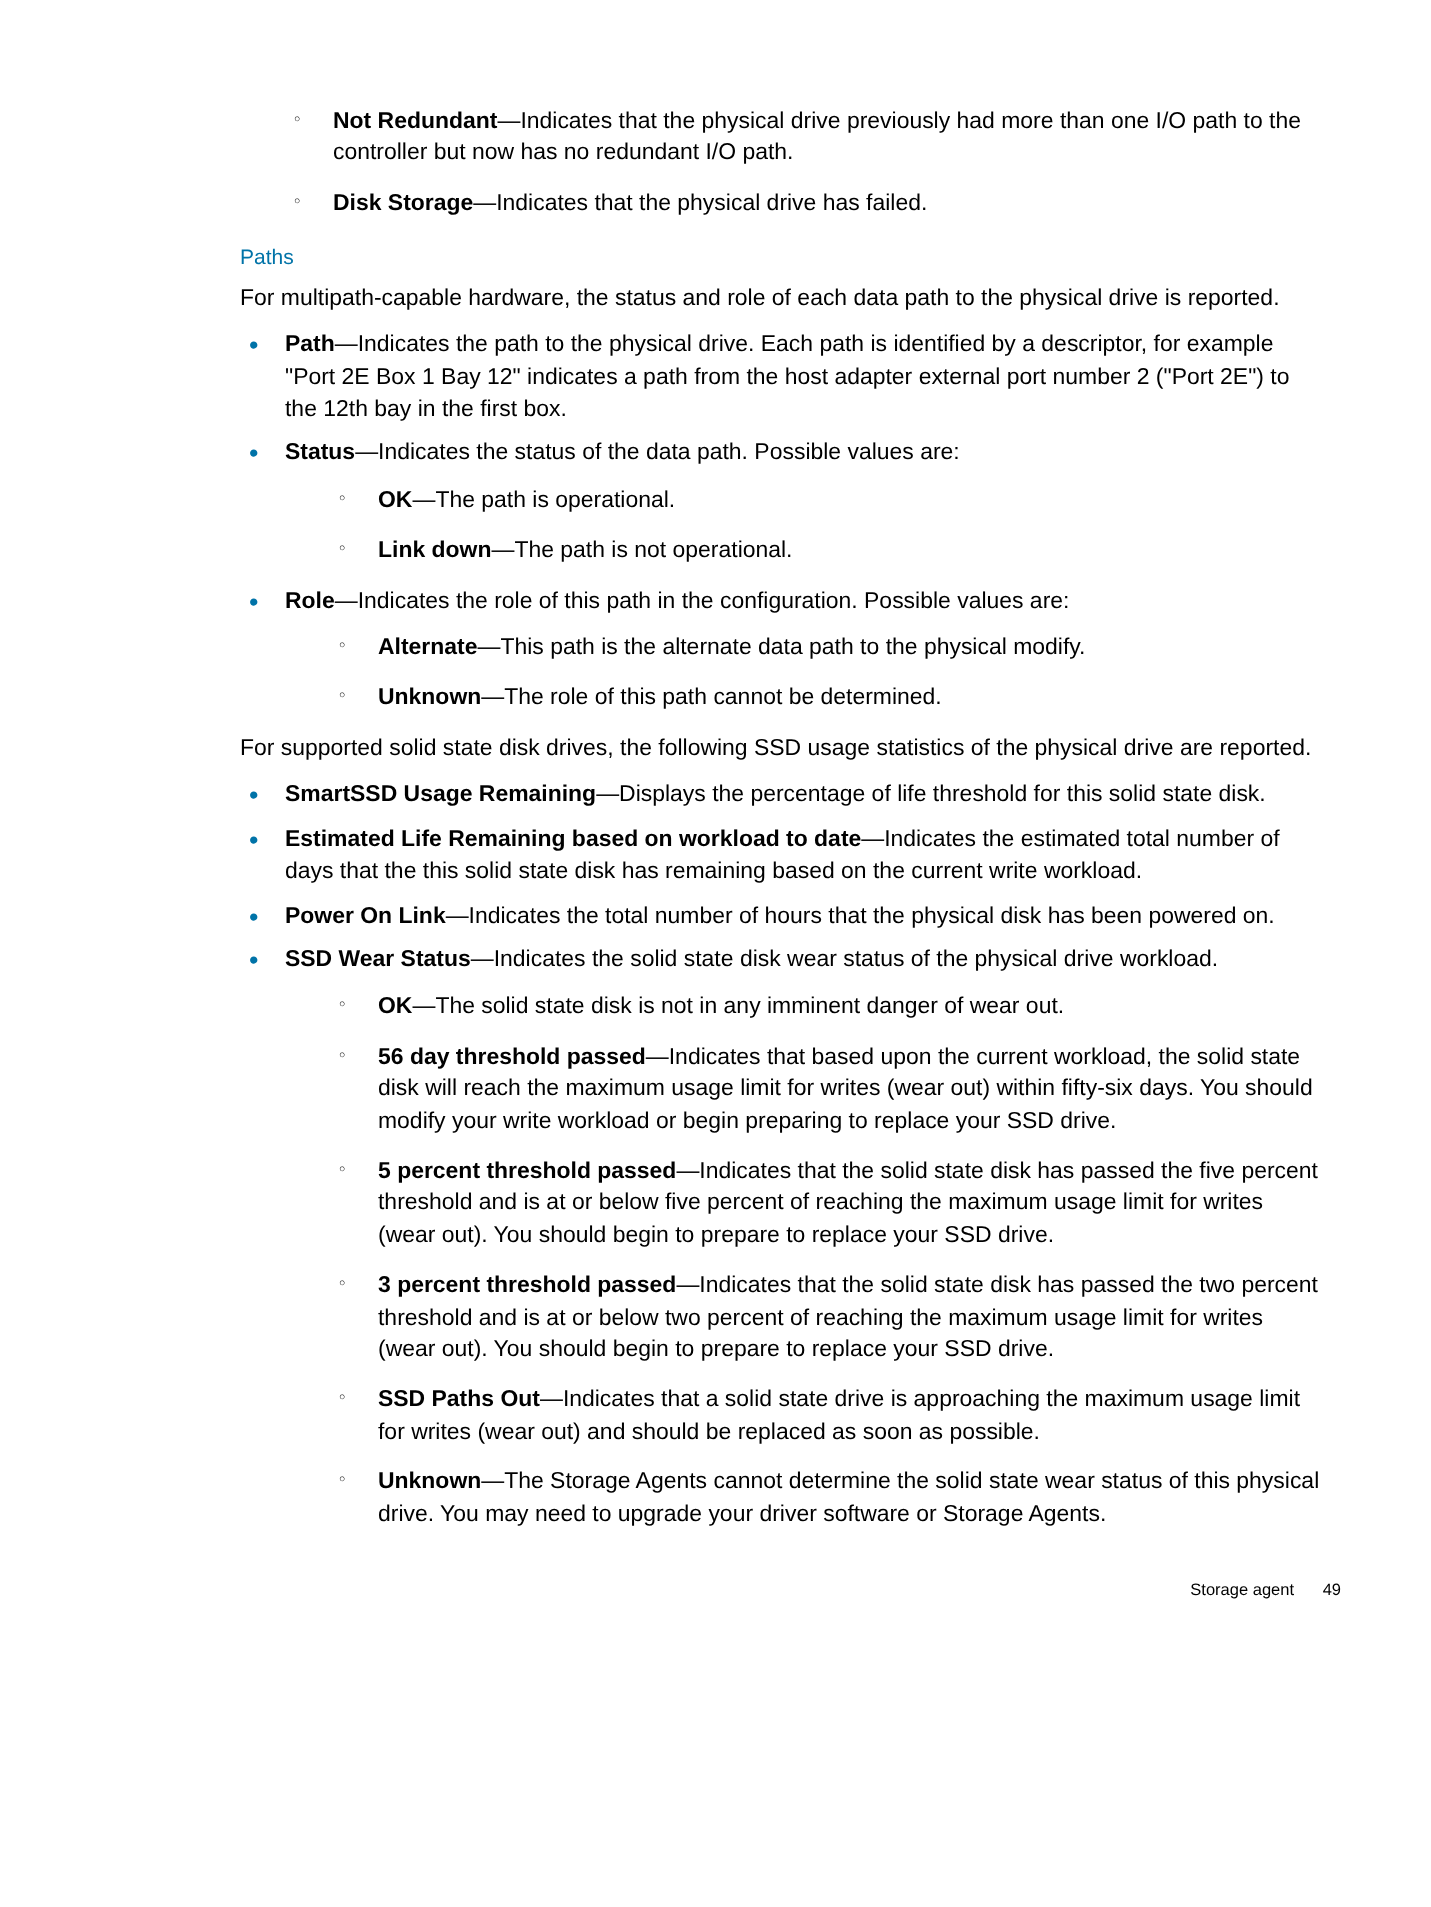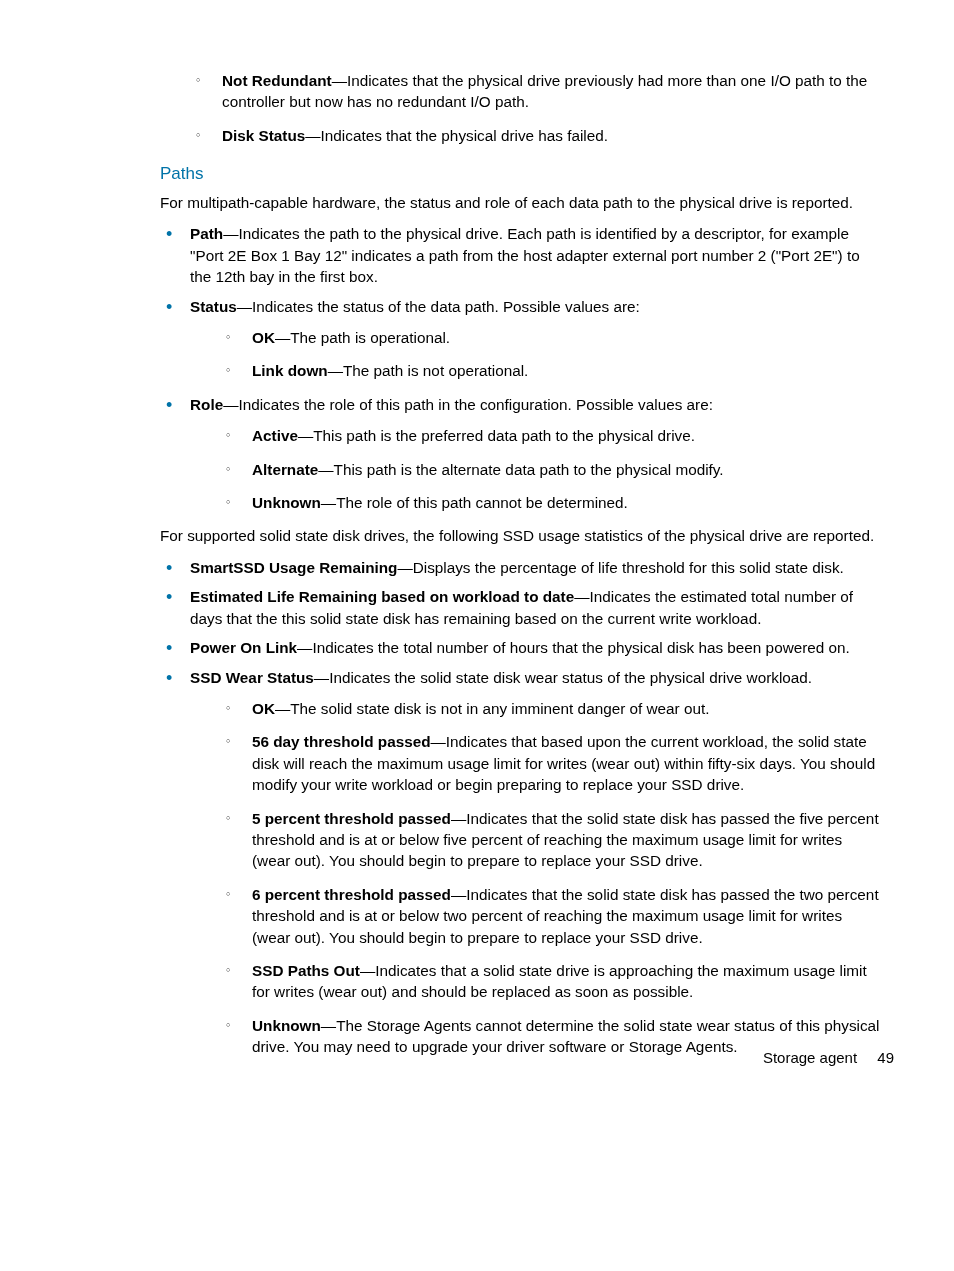--- a/index.html
+++ b/index.html
@@ -18,21 +18,21 @@
     padding: 60px 60px 40px 60px;
     position: relative;
   }
   .content {
     margin-left: 100px;
     margin-right: 10px;
   }
   h3 {
     color: #0073a8;
     font-weight: normal;
-    font-size: 17px;
+    font-size: 14px;
     margin: 16px 0 6px 0;
   }
   p {
     margin: 4px 0 10px 0;
   }
   ul.lvl1 {
     list-style: none;
     padding-left: 0;
     margin: 4px 0 8px 0;
   }
@@ -65,65 +65,64 @@
     font-size: 7px;
     position: absolute;
     left: 36px;
     top: 5px;
   }
   .b { font-weight: bold; }
   .footer {
     position: absolute;
     bottom: 30px;
     right: 60px;
-    font-size: 15px;
+    font-size: 11px;
   }
   .footer .pn { margin-left: 16px; }
 </style>
 </head>
 <body>
 
 <div class="page">
   <div class="content">
 
     <ul class="lvl2">
       <li><span class="b">Not Redundant</span><span>—Indicates that the physical drive previously had more than one I/O path to the controller but now has no redundant I/O path.</span></li>
-      <li><span class="b">Disk Status</span><span>—Indicates that the physical drive has failed.</span></li>
+      <li><span class="b">Disk Storage</span><span>—Indicates that the physical drive has failed.</span></li>
     </ul>
 
     <h3>Paths</h3>
     <p>For multipath-capable hardware, the status and role of each data path to the physical drive is reported.</p>
     <ul class="lvl1">
       <li><span class="b">Path</span><span>—Indicates the path to the physical drive. Each path is identified by a descriptor, for example "Port 2E Box 1 Bay 12" indicates a path from the host adapter external port number 2 ("Port 2E") to the 12th bay in the first box.</span></li>
       <li><span class="b">Status</span><span>—Indicates the status of the data path. Possible values are:</span>
         <ul class="lvl2">
           <li><span class="b">OK</span><span>—The path is operational.</span></li>
           <li><span class="b">Link down</span><span>—The path is not operational.</span></li>
         </ul>
       </li>
       <li><span class="b">Role</span><span>—Indicates the role of this path in the configuration. Possible values are:</span>
         <ul class="lvl2">
-          <li><span class="b">Active</span><span>—This path is the preferred data path to the physical drive.</span></li>
           <li><span class="b">Alternate</span><span>—This path is the alternate data path to the physical modify.</span></li>
           <li><span class="b">Unknown</span><span>—The role of this path cannot be determined.</span></li>
         </ul>
       </li>
     </ul>
 
     <p>For supported solid state disk drives, the following SSD usage statistics of the physical drive are reported.</p>
     <ul class="lvl1">
       <li><span class="b">SmartSSD Usage Remaining</span><span>—Displays the percentage of life threshold for this solid state disk.</span></li>
       <li><span class="b">Estimated Life Remaining based on workload to date</span><span>—Indicates the estimated total number of days that the this solid state disk has remaining based on the current write workload.</span></li>
       <li><span class="b">Power On Link</span><span>—Indicates the total number of hours that the physical disk has been powered on.</span></li>
       <li><span class="b">SSD Wear Status</span><span>—Indicates the solid state disk wear status of the physical drive workload.</span>
         <ul class="lvl2">
           <li><span class="b">OK</span><span>—The solid state disk is not in any imminent danger of wear out.</span></li>
           <li><span class="b">56 day threshold passed</span><span>—Indicates that based upon the current workload, the solid state disk will reach the maximum usage limit for writes (wear out) within fifty-six days. You should modify your write workload or begin preparing to replace your SSD drive.</span></li>
           <li><span class="b">5 percent threshold passed</span><span>—Indicates that the solid state disk has passed the five percent threshold and is at or below five percent of reaching the maximum usage limit for writes (wear out). You should begin to prepare to replace your SSD drive.</span></li>
-          <li><span class="b">6 percent threshold passed</span><span>—Indicates that the solid state disk has passed the two percent threshold and is at or below two percent of reaching the maximum usage limit for writes (wear out). You should begin to prepare to replace your SSD drive.</span></li>
+          <li><span class="b">3 percent threshold passed</span><span>—Indicates that the solid state disk has passed the two percent threshold and is at or below two percent of reaching the maximum usage limit for writes (wear out). You should begin to prepare to replace your SSD drive.</span></li>
           <li><span class="b">SSD Paths Out</span><span>—Indicates that a solid state drive is approaching the maximum usage limit for writes (wear out) and should be replaced as soon as possible.</span></li>
           <li><span class="b">Unknown</span><span>—The Storage Agents cannot determine the solid state wear status of this physical drive. You may need to upgrade your driver software or Storage Agents.</span></li>
         </ul>
       </li>
     </ul>
 
   </div>
   <div class="footer">
     <span>Storage agent</span>
     <span class="pn">49</span>

